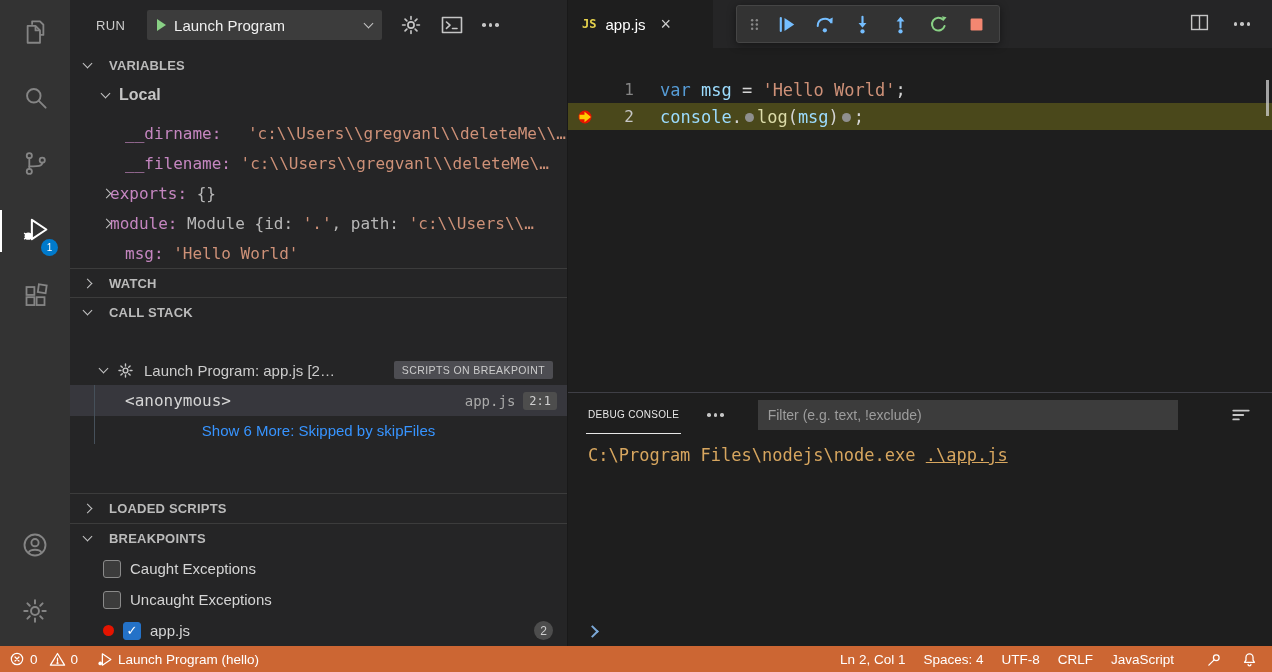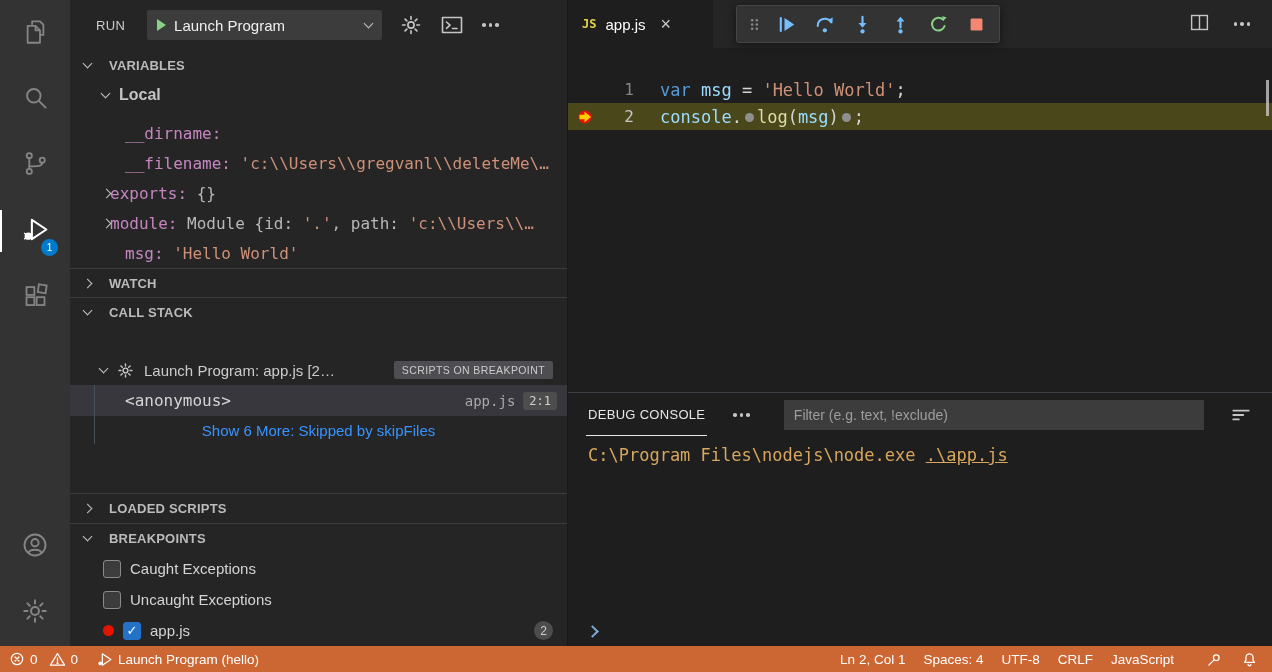--- a/index.html
+++ b/index.html
@@ -91,21 +91,21 @@
   .tok-var{color:#9cdcfe;}
   .tok-plain{color:#d4d4d4;}
   .tok-str{color:#ce9178;}
   .tok-fn{color:#dcdcaa;}
   .inline-dot{display:inline-block;width:9px;height:9px;border-radius:50%;background:#8f8f8f;margin:0 3px;vertical-align:middle;cursor:pointer;}
   .overview-thumb{position:absolute;right:3px;top:4px;width:3px;height:36px;background:#d0d0d0;opacity:.75;}
 
   
   .panel{height:254px;flex:none;border-top:1px solid #3f3f46;display:flex;flex-direction:column;position:relative;background:#1e1e1e;}
   .panel-header{height:44px;display:flex;align-items:center;flex:none;padding:0 20px 0 18px;}
-  .panel-tab{color:#e7e7e7;font-size:13px;letter-spacing:.3px;padding:13px 2px;border-bottom:1px solid #e7e7e7;cursor:pointer;}
+  .panel-tab{color:#e7e7e7;font-size:10px;letter-spacing:.3px;padding:13px 2px;border-bottom:1px solid #e7e7e7;cursor:pointer;}
   .panel-dots{margin-left:26px;}
   .filter-input{margin-left:34px;flex:1;max-width:420px;height:30px;background:#3c3c3c;border:none;outline:none;color:#cccccc;
     font-size:14px;padding:0 10px;font-family:"Liberation Sans",sans-serif;}
   .filter-input::placeholder{color:#9d9d9d;}
   .panel-ricon{margin-left:auto;color:#c5c5c5;display:flex;align-items:center;cursor:pointer;}
   .panel-out{padding:8px 0 0 20px;font-size:17px;color:#d7a65f;}
   .panel-out a{color:#d7a65f;text-decoration:underline;cursor:pointer;}
   .repl{position:absolute;left:20px;bottom:10px;display:flex;align-items:center;cursor:text;}
   .prompt-chev{width:9px;height:9px;border-top:2px solid #7ca9d8;border-right:2px solid #7ca9d8;transform:rotate(45deg);}
 
@@ -222,20 +222,21 @@
       <div class="row sect">
         <span class="chev down"></span>
         <span>VARIABLES</span>
       </div>
       <div class="row scope">
         <span class="chev down"></span>
         <span>Local</span>
       </div>
       <div class="row var-row mono" style="gap:17px;margin-top:8px;">
         <span class="var-name">__dirname: </span>
+        <span class="var-val">'c:\\Users\\gregvanl\\deleteMe\\…</span>
       </div>
       <div class="row var-row mono" style="gap:0;">
         <span class="var-name">__filename: </span>
         <span class="var-val">'c:\\Users\\gregvanl\\deleteMe\…</span>
       </div>
       <div class="row var-row expandable mono">
         <span class="chev right"></span>
         <span style="display:flex;gap:0;">
           <span class="var-name">exports: </span>
           <span class="var-plain">{}</span>

